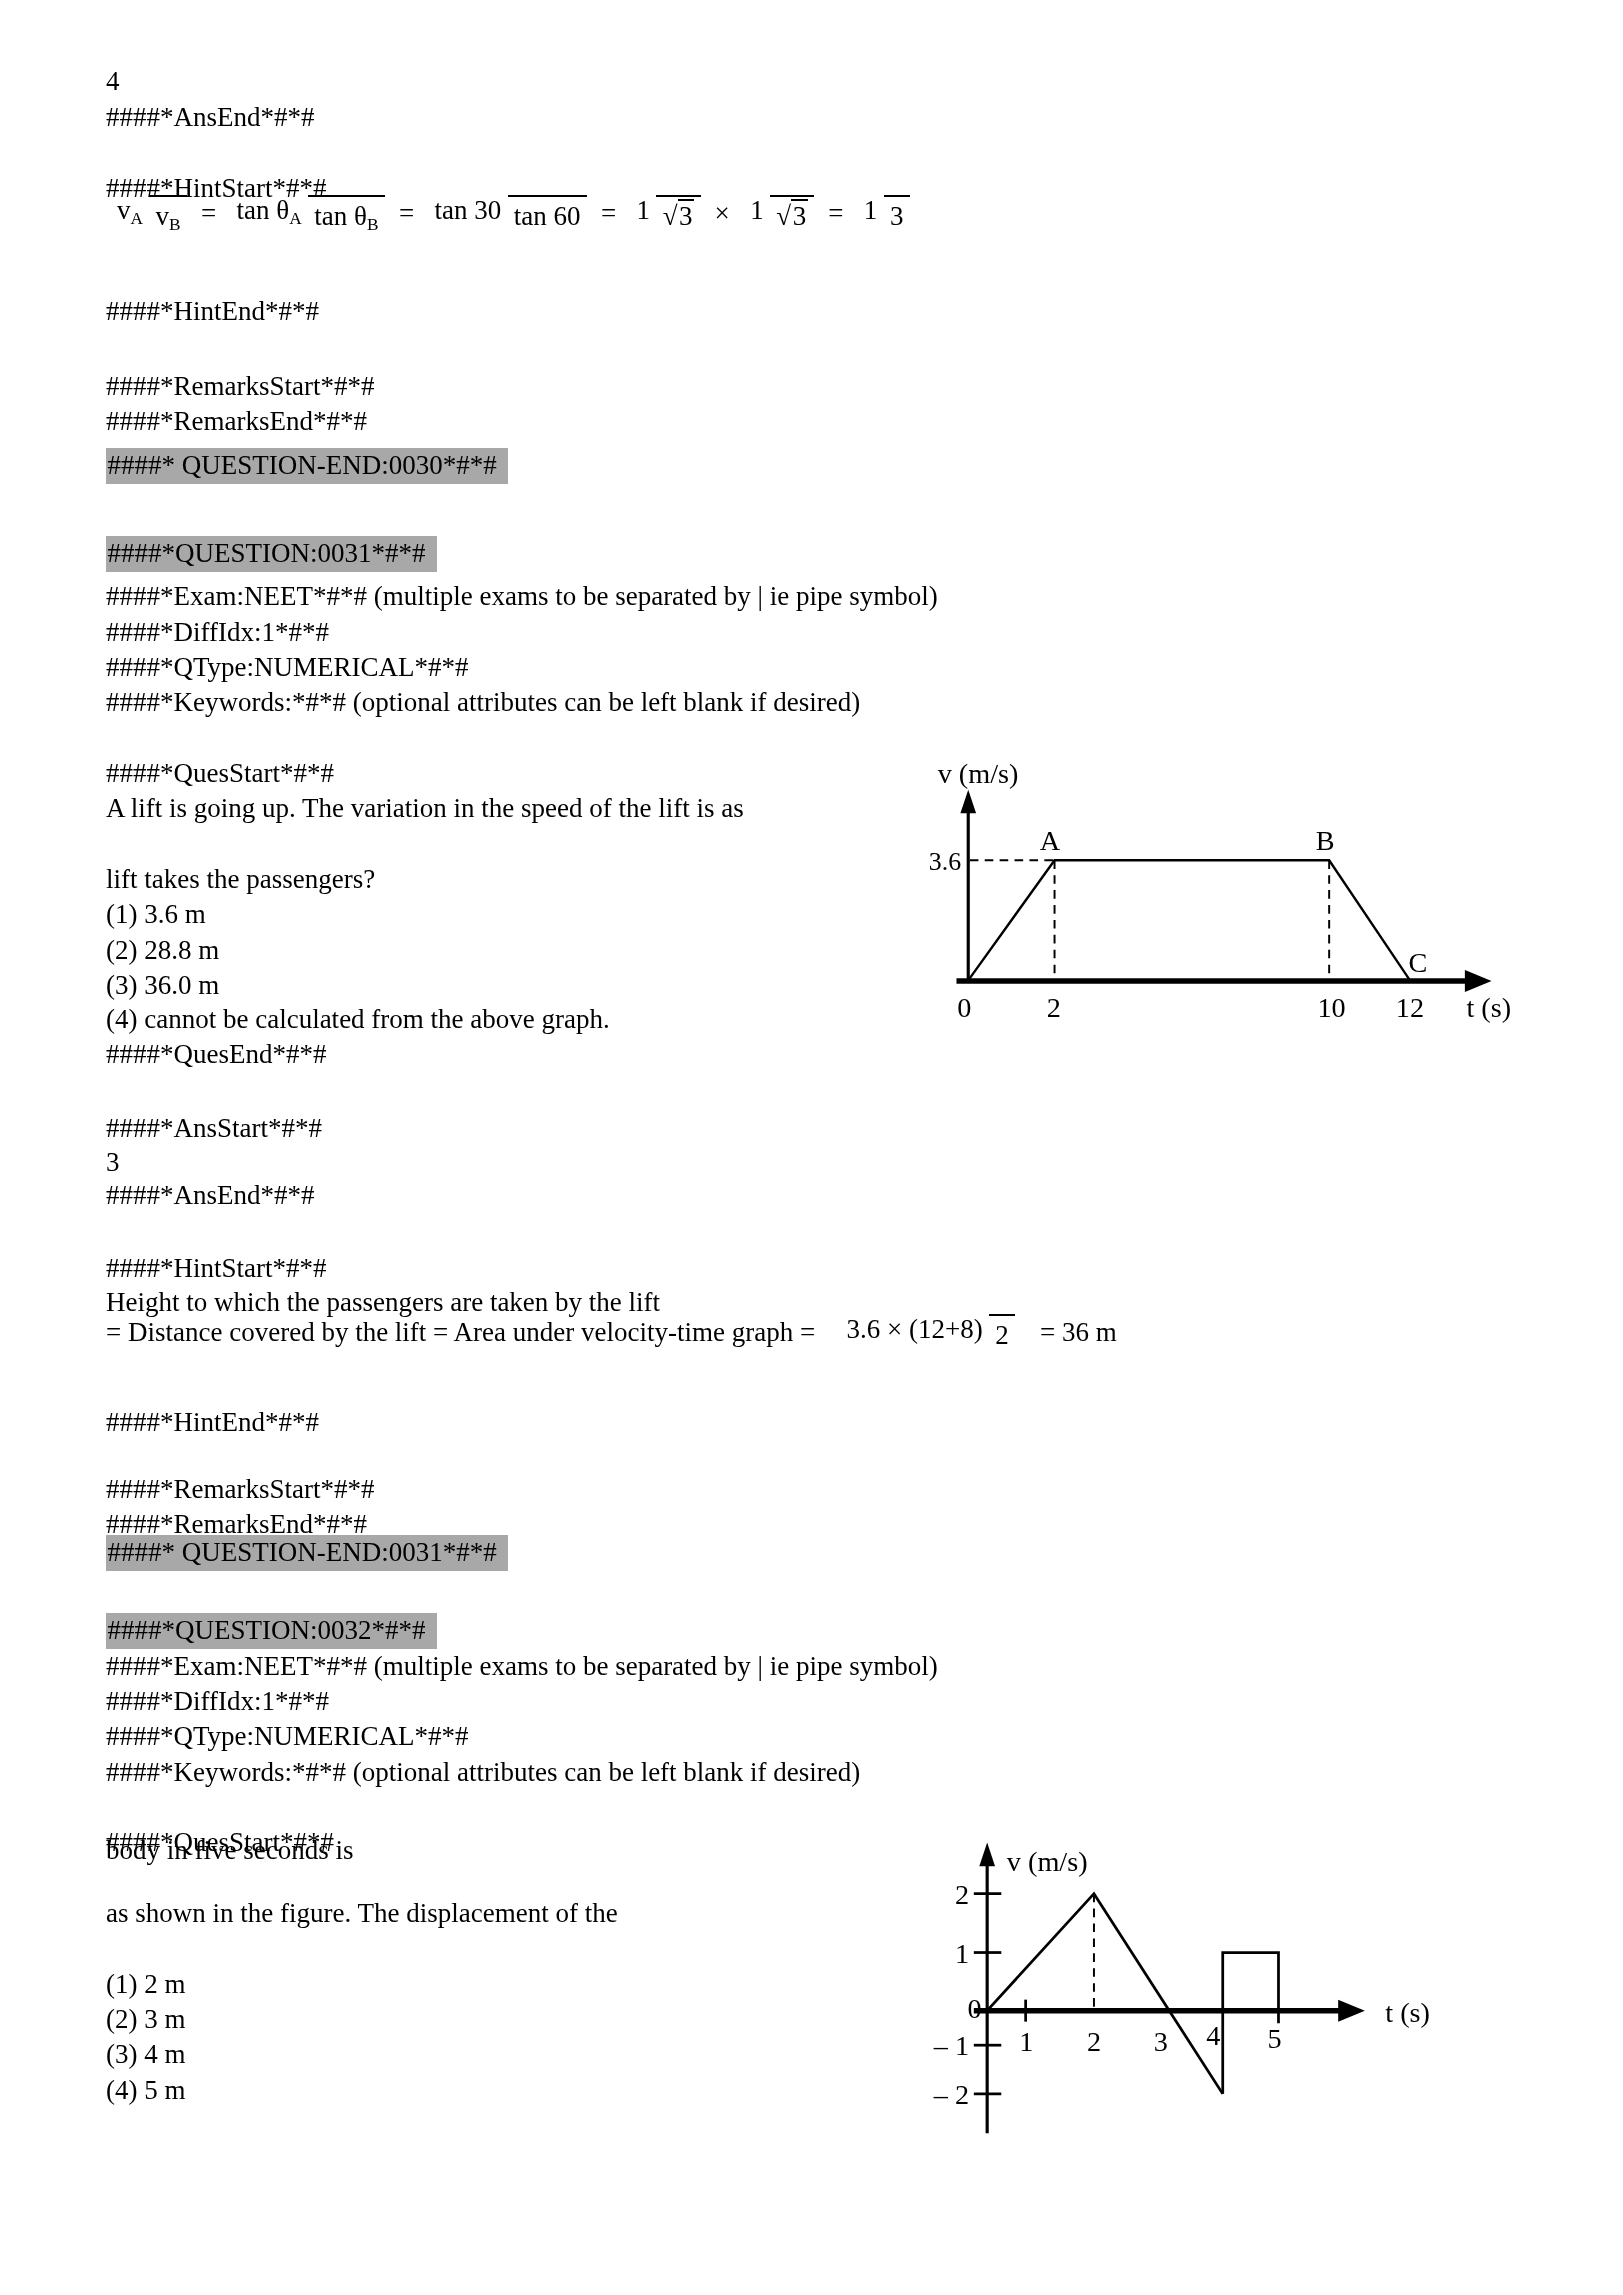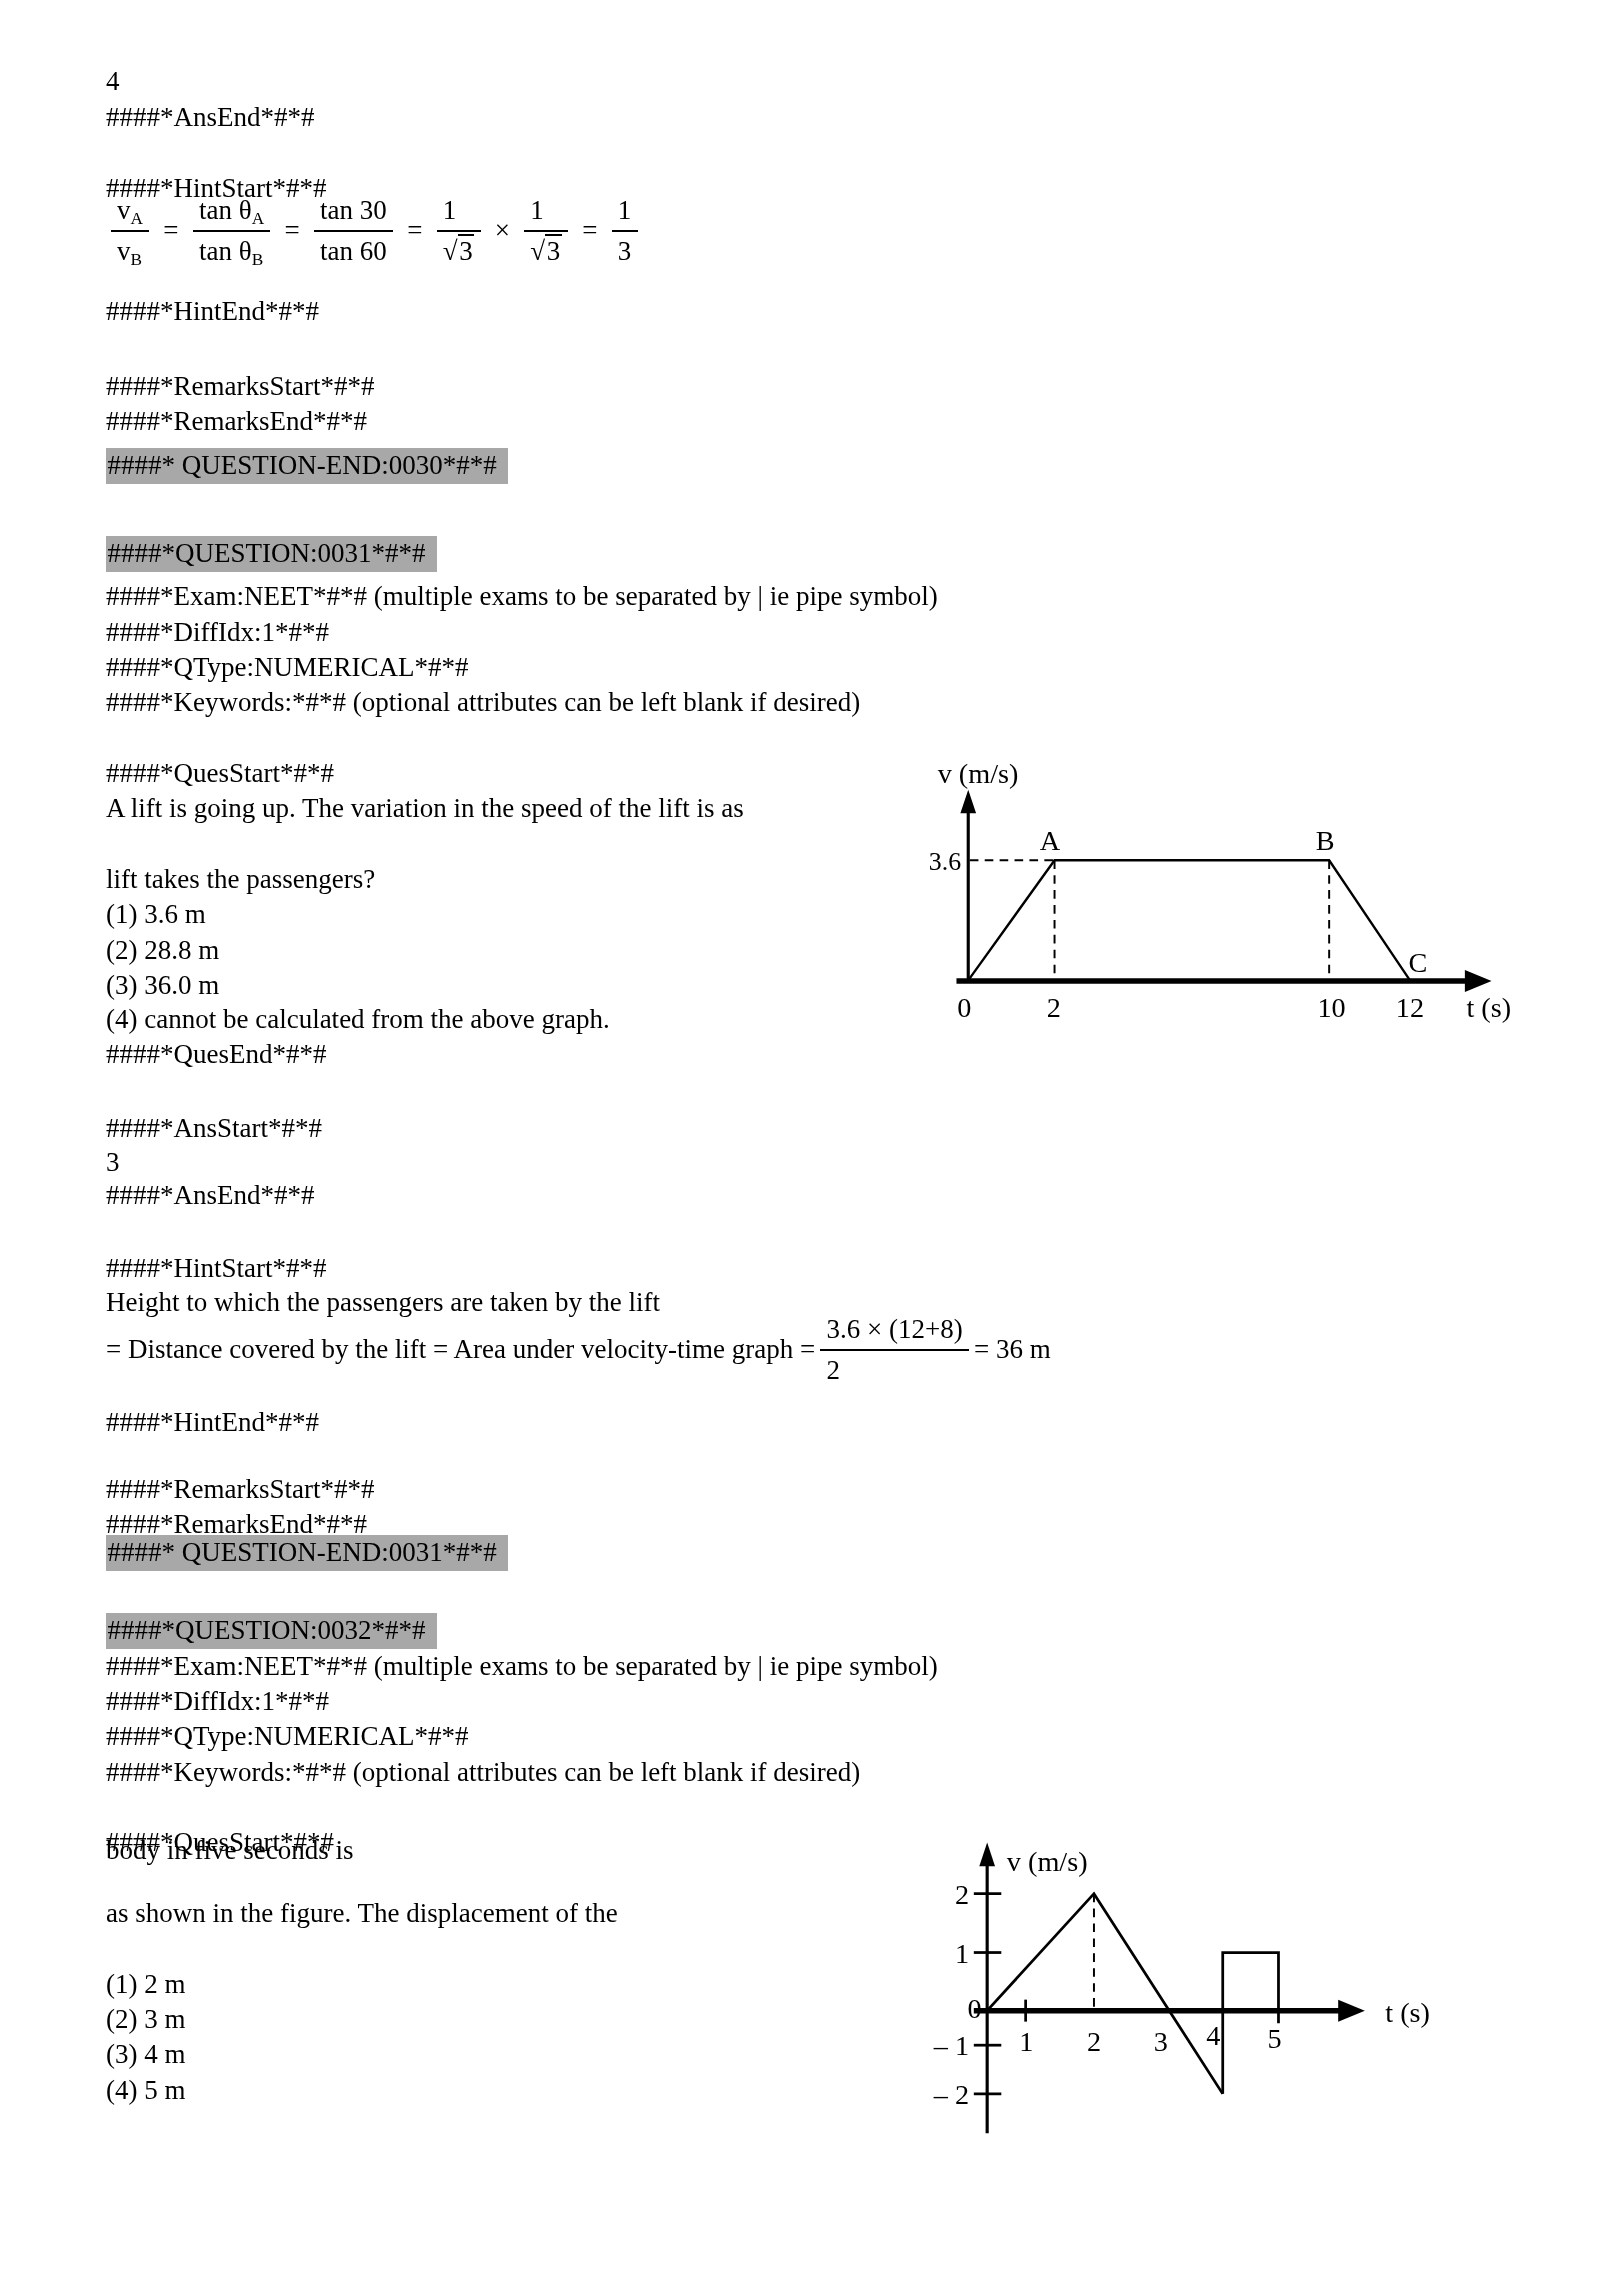--- a/index.html
+++ b/index.html
@@ -25,21 +25,21 @@
   }
   .eq{
     position:absolute;
     left:106px;
     display:flex;
     align-items:center;
     white-space:nowrap;
   }
   .frac{
     display:inline-flex;
-    flex-direction:column;
+    flex-direction:row;
     text-align:left;
     margin:0 4.7px;
   }
   .frac .num{padding:0 6.3px 3.9px 6.3px;}
   .frac .den{border-top:2px solid #000;padding:3.9px 6.3px 0 6.3px;}
   .op{margin:0 9.4px;}
   sub{font-size:17.3px;vertical-align:-0.3em;line-height:0;}
   .radicand{border-top:2px solid #000;padding:0 1.6px;}
   .graph{position:absolute;}
   svg text{font-family:"Liberation Serif", serif;fill:#000000;}
@@ -133,21 +133,21 @@
 
   <div class="ln" style="top:1111px">####*AnsStart*#*#</div>
   <div class="ln" style="top:1145px">3</div>
   <div class="ln" style="top:1178px">####*AnsEnd*#*#</div>
 
   <div class="ln" style="top:1251px">####*HintStart*#*#</div>
   <div class="ln" style="top:1285px">Height to which the passengers are taken by the lift</div>
 
   <div class="eq" style="top:1314px">
     <span>= Distance covered by the lift = Area under velocity-time graph =</span>
-    <span class="frac" style="margin:0 5px">
+    <span class="frac" style="margin:0 25px">
       <span class="num">3.6 × (12+8)</span>
       <span class="den">2</span>
     </span>
     <span>= 36 m</span>
   </div>
 
   <div class="ln" style="top:1405px">####*HintEnd*#*#</div>
   <div class="ln" style="top:1472px">####*RemarksStart*#*#</div>
   <div class="ln" style="top:1507px">####*RemarksEnd*#*#</div>
   <div class="ln" style="top:1535px"><span class="hl">####* QUESTION-END:0031*#*#</span></div>

